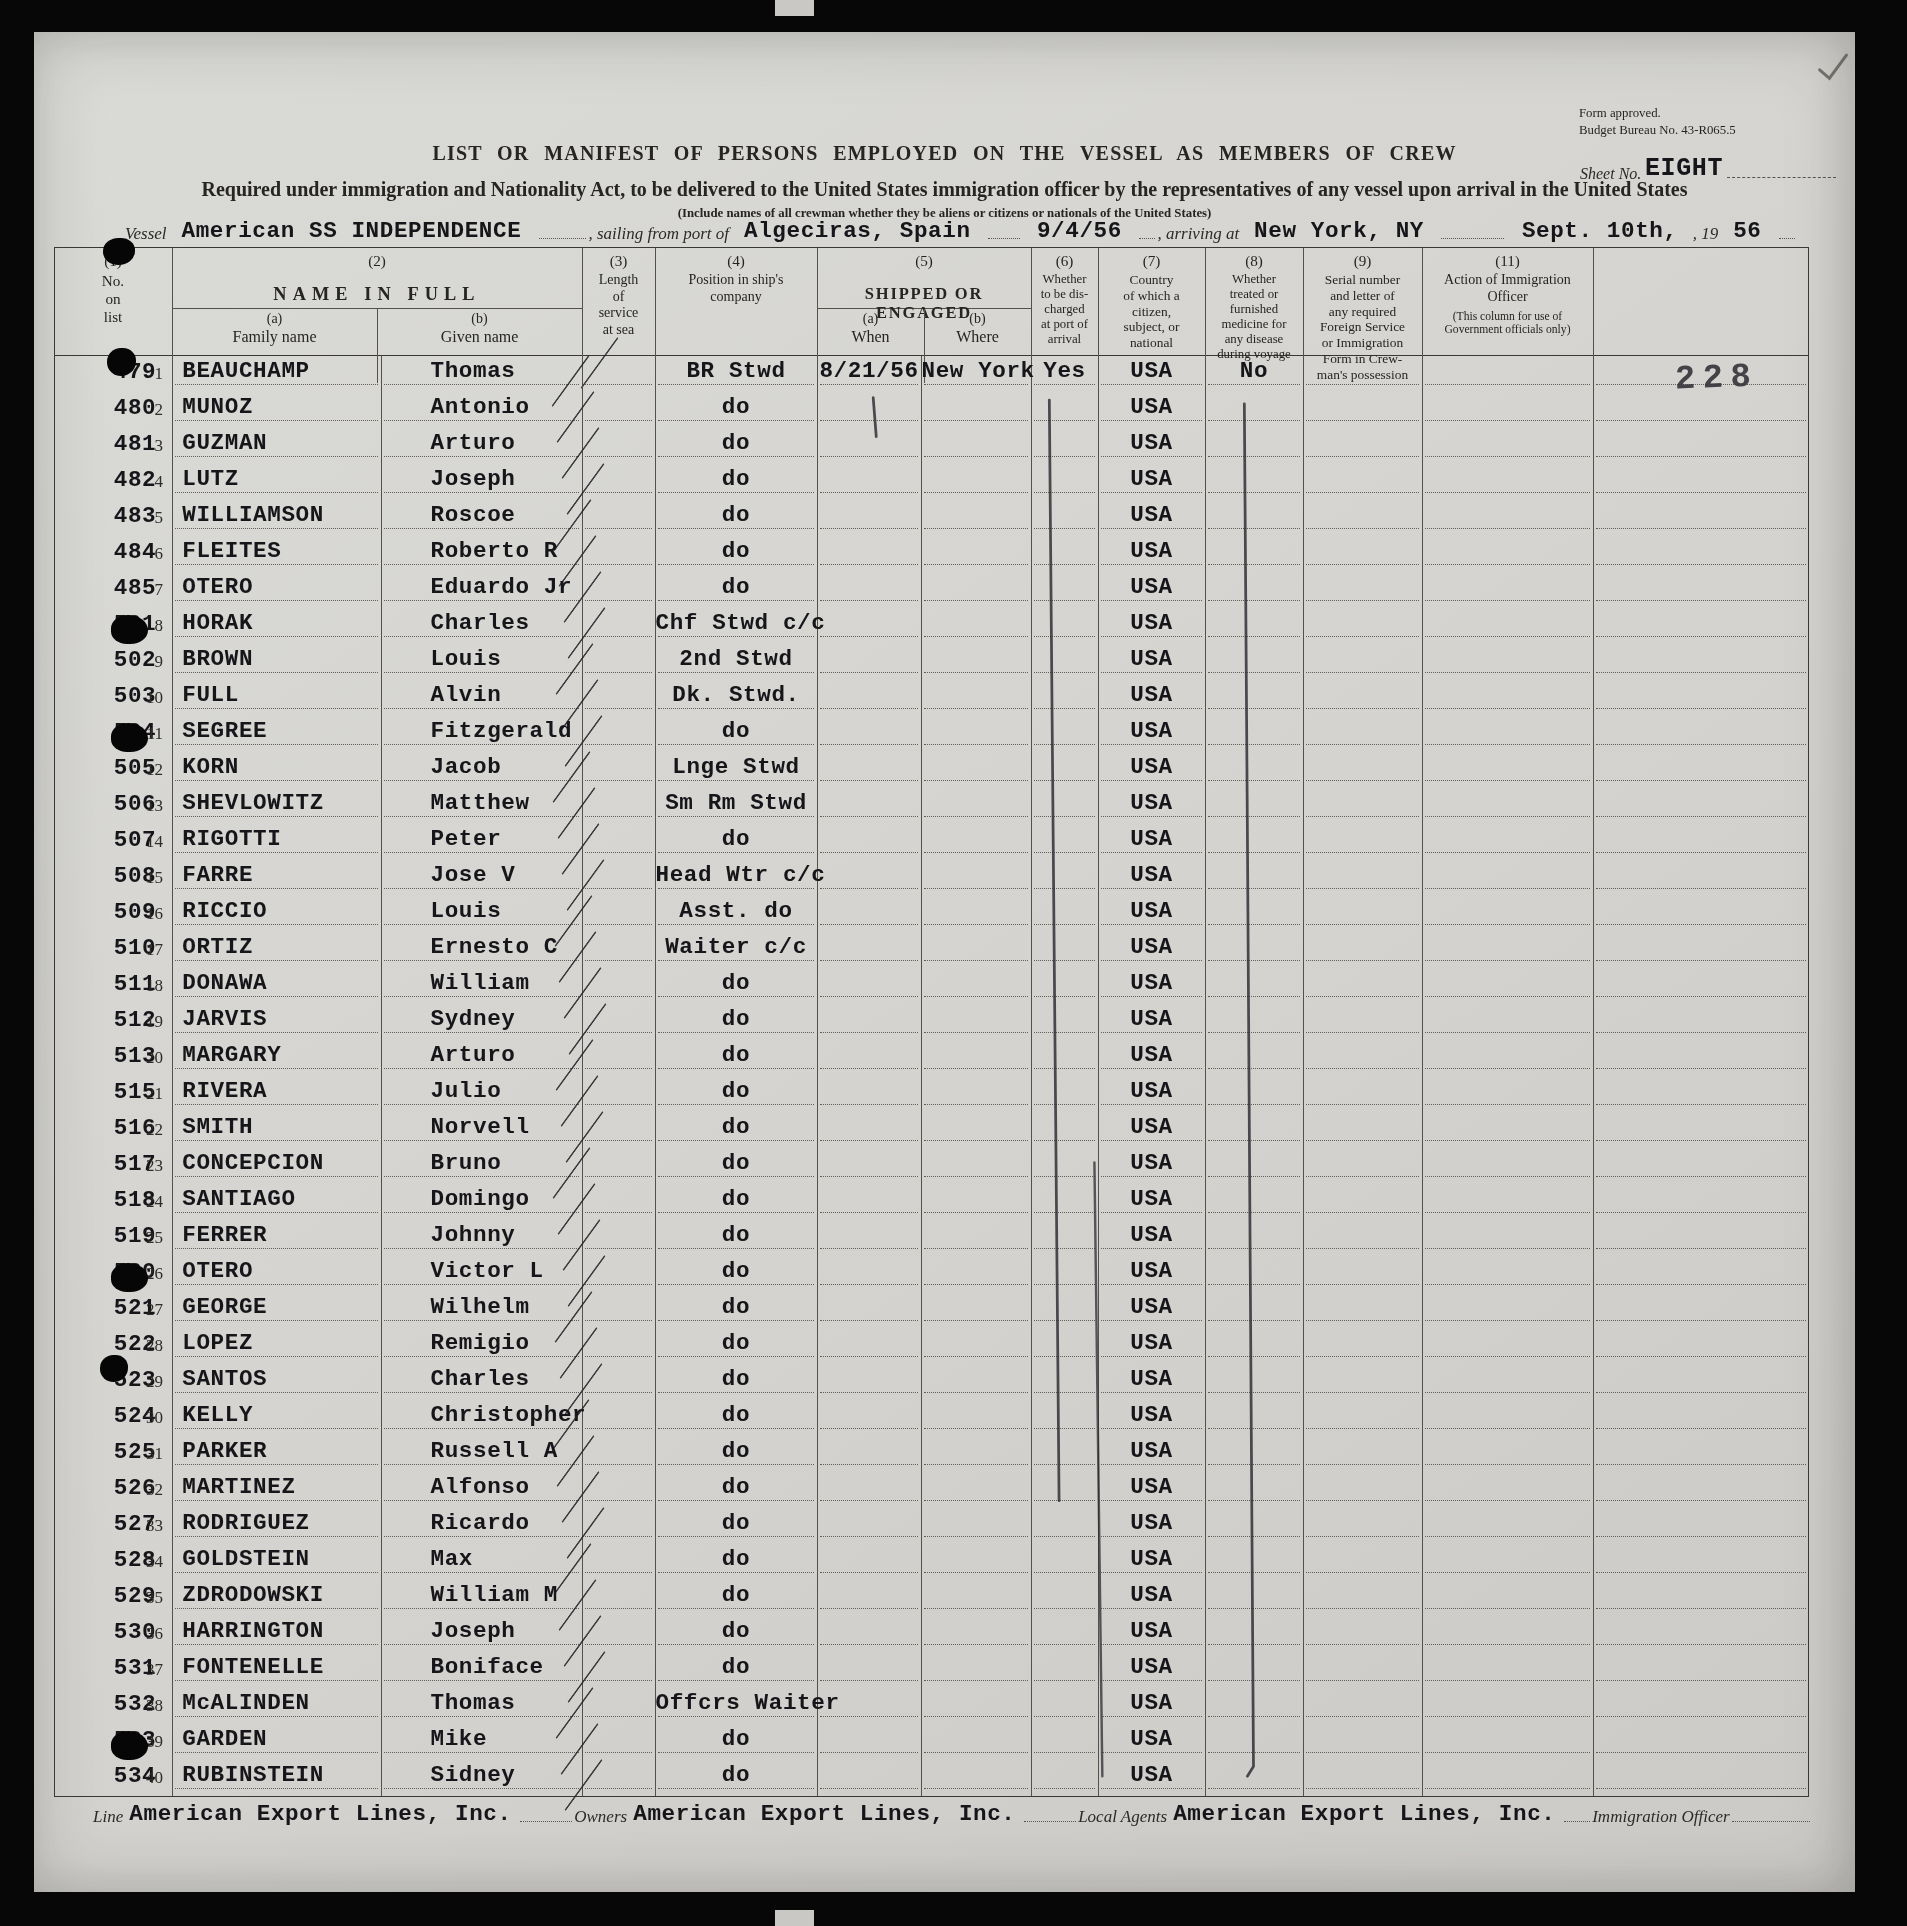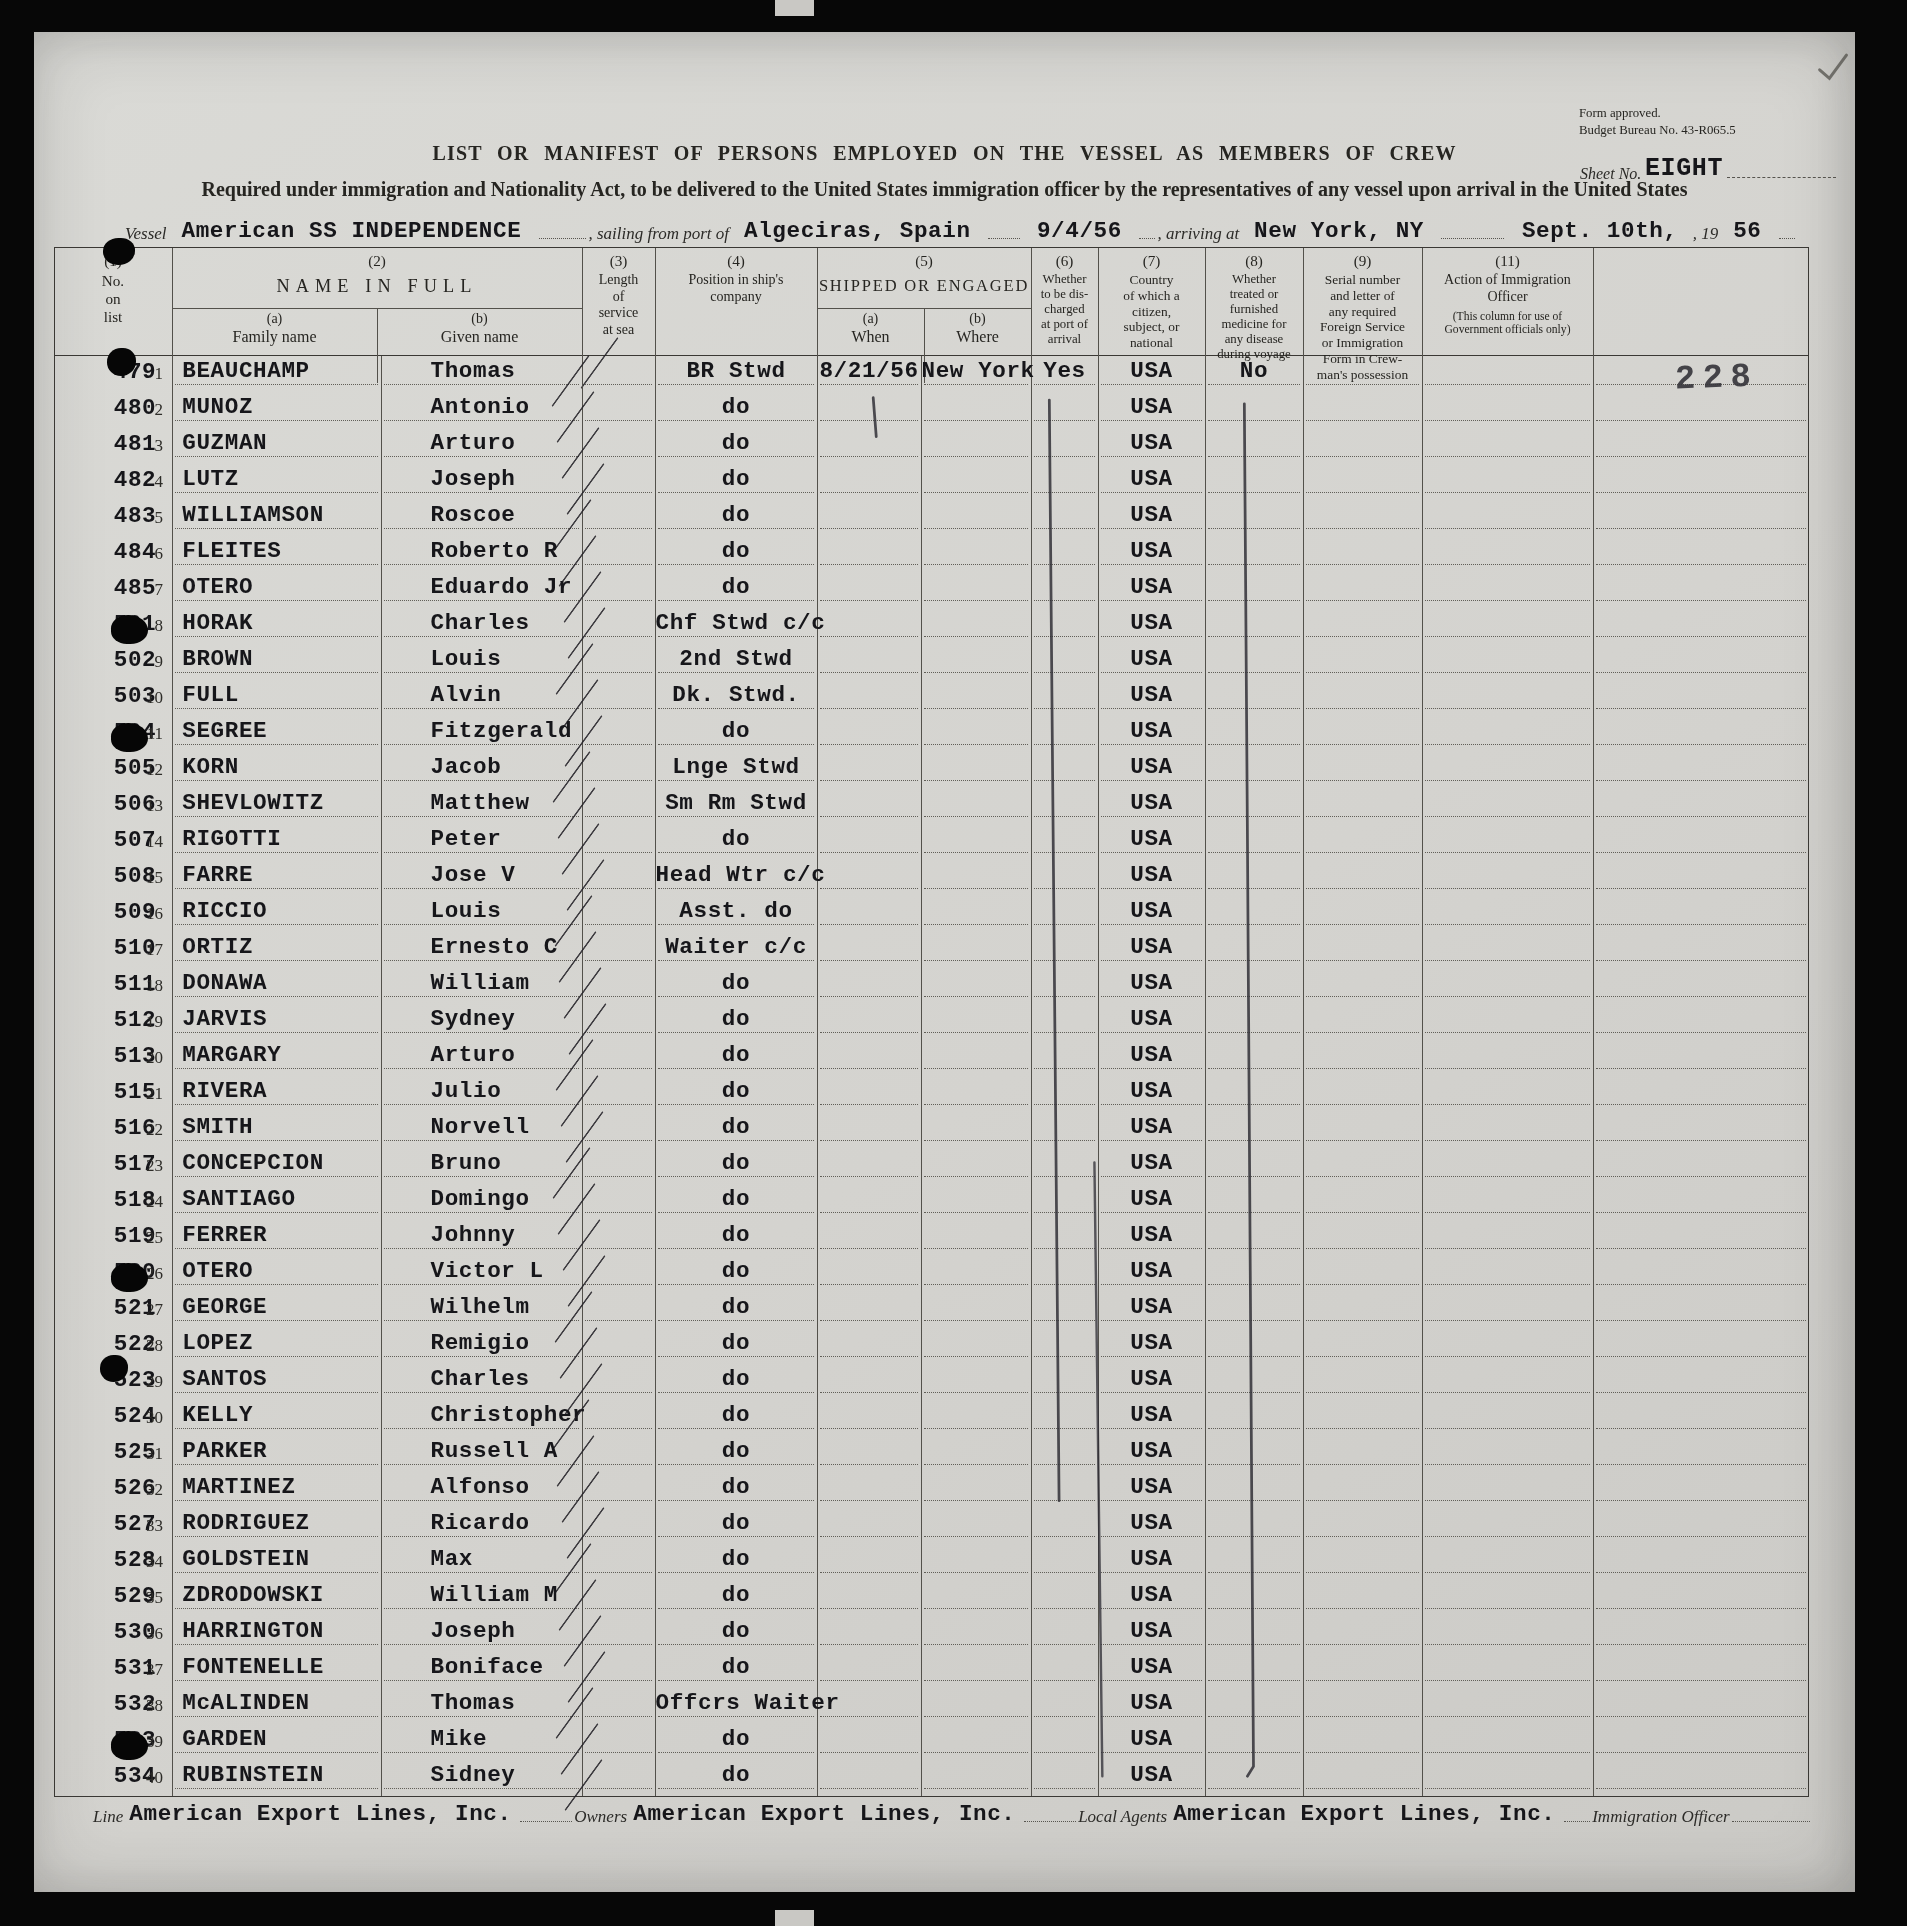--- a/index.html
+++ b/index.html
@@ -34,21 +34,21 @@
 .thead{height:108px;border-bottom:1.8px solid #3a3834;position:relative;}
 .hc{position:relative;border-right:1.2px solid #53514b;display:flex;flex-direction:column;align-items:center;padding-top:3.7px;line-height:1.18;text-align:center;}
 .hc:last-child{border-right:none;}
 .h-num{font-size:15.2px;margin-bottom:2.4px;}
 .h-label{font-size:14px;white-space:pre-line;}
 .c1h .h-label{font-size:15.2px;}
 .c6h .h-label,.c8h .h-label{font-size:12.8px;}
 .c7h .h-label,.c9h .h-label{font-size:13.4px;}
 .cspan{padding:0;}
 .h-top{height:61px;display:flex;flex-direction:column;align-items:center;padding-top:3.7px;border-bottom:1.2px solid #53514b;width:100%;}
-.h-big{font-size:18.3px;letter-spacing:6.1px;margin-top:4px;font-weight:400;}
+.h-big{font-size:18.3px;letter-spacing:6.1px;margin-top:12px;font-weight:700;}
 .c5s .h-big{font-size:16.5px;letter-spacing:1.8px;}
 .h-sub{flex:1;display:flex;width:100%;}
 .h-half{flex:1;display:flex;flex-direction:column;align-items:center;padding-top:2.4px;}
 .h-half.hb{border-left:1.2px solid #53514b;}
 .h-num2{font-size:14px;}
 .h-sublabel{font-size:16px;}
 .h-rem{font-size:16px;letter-spacing:1.2px;margin-bottom:1.2px;}
 .c10h .h-small{font-size:10.4px;text-align:justify;padding:0 5.5px;line-height:1.12;}
 .c11h .h-small{font-size:11.6px;padding:0 7.3px;margin-top:5px;line-height:1.15;}
 .trow{height:36px;position:relative;}
@@ -89,20 +89,21 @@
 
   <h1 class="title">LIST OR MANIFEST OF PERSONS EMPLOYED ON THE VESSEL AS MEMBERS OF CREW</h1>
 
   <div class="sheet">
     <span class="it">Sheet No.</span>
     <span class="typed">EIGHT</span>
     <span class="dash-tail"></span>
   </div>
 
   <div class="subtitle">Required under immigration and Nationality Act, to be delivered to the United States immigration officer by the representatives of any vessel upon arrival in the United States</div>
+  <div class="note">(Include names of all crewman whether they be aliens or citizens or nationals of the United States)</div>
 
   <div class="vessel">
     <span class="it">Vessel</span>
     <span class="typed">American SS INDEPENDENCE</span>
     <span class="lead f3"></span>
     <span class="it">, sailing from port of</span>
     <span class="typed">Algeciras, Spain</span>
     <span class="lead f2"></span>
     <span class="typed">9/4/56</span>
     <span class="lead f1"></span>

